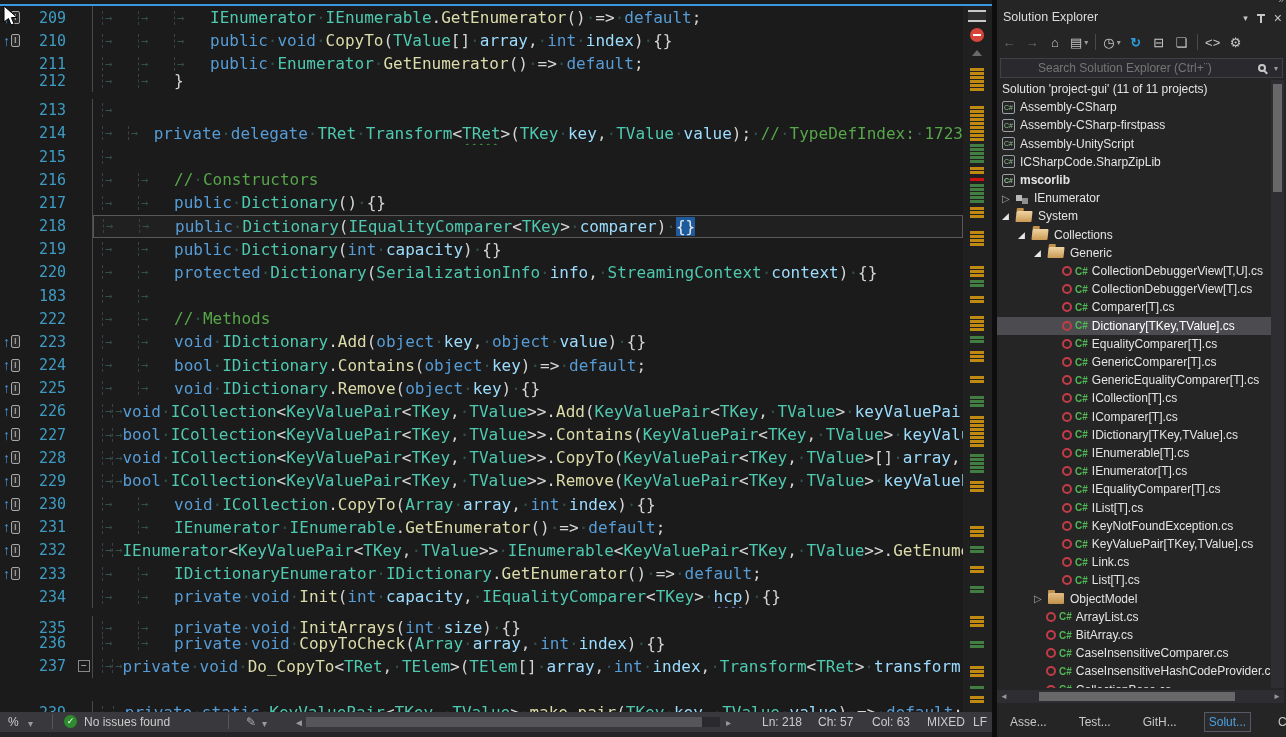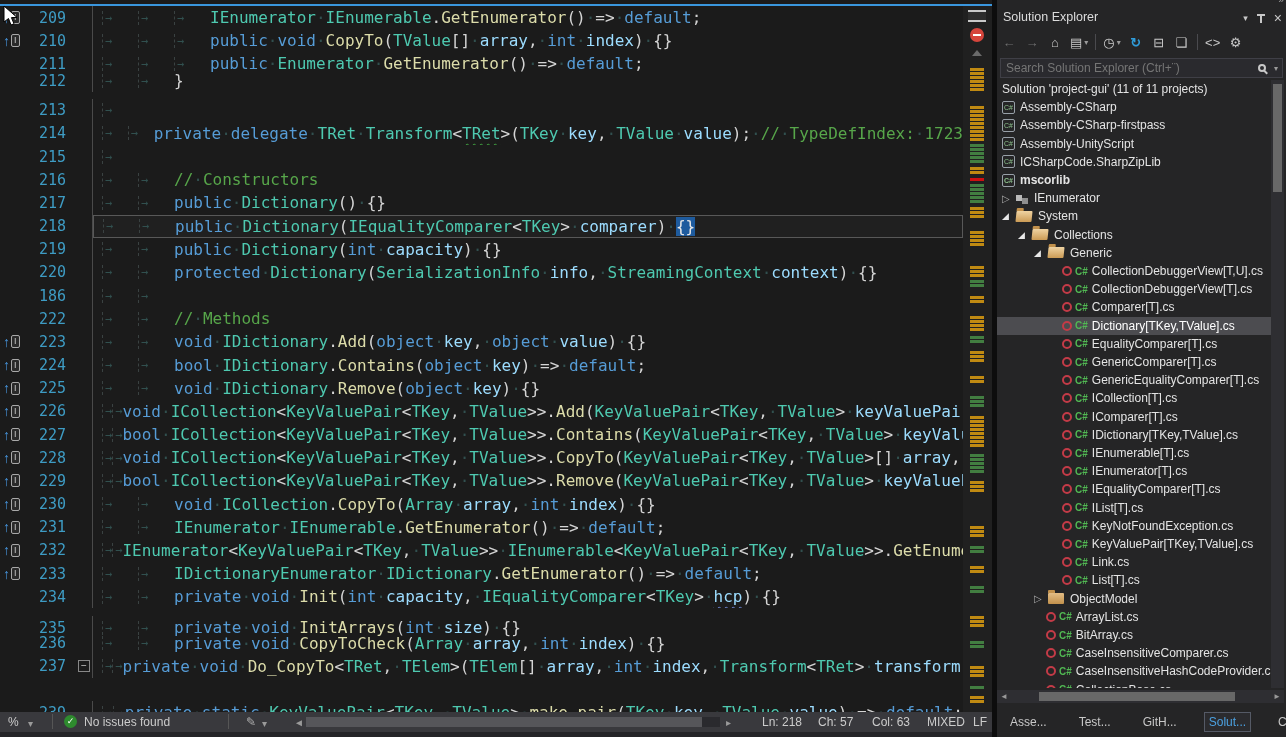--- a/index.html
+++ b/index.html
@@ -70,21 +70,21 @@
              align-items:center; gap:7px; color:#c8c8c8; font-size:13px; }
   .tbi { display:inline-flex; align-items:center; justify-content:center; min-width:16px; height:18px; }
   .tbi.dim { color:#6f6f6f; }
   .tbi.blue { color:#2f9bd8; font-weight:bold; }
   .tbi .caret { font-size:8px; color:#9a9a9a; margin-left:2px; }
   .tbsep { width:1px; height:16px; background:#4a4a4e; }
   #tb-overflow { position:absolute; right:2px; top:-6px; color:#9a9a9a; font-size:10px; }
   #searchbox { position:absolute; left:3px; top:58px; width:283px; height:20px; background:#2a2a2e;
                border:1px solid #3f3f46; display:flex; align-items:center; }
   #search-input { flex:1; background:transparent; border:none; outline:none; color:#9a9a9a;
-                  font-size:12px; padding:0 5px; font-family:"Liberation Sans", sans-serif; }
+                  font-size:12px; padding:0 5px; font-family:"Liberation Sans", sans-serif;margin-left:32px; }
   .lens { width:8px; height:8px; border:2px solid #c8c8c8; border-radius:50%; position:relative;
           margin-right:8px; flex:none; }
   .lens::after { content:''; position:absolute; width:5px; height:2px; background:#c8c8c8;
                  transform:rotate(45deg); right:-4px; bottom:-3px; }
   #search-caret { color:#9a9a9a; font-size:8px; margin-right:4px; }
   #tree { position:absolute; left:0; top:80px; width:275px; height:608px; overflow:hidden; }
   .trow { position:absolute; left:0; width:275px; height:18.2px; display:flex; align-items:center;
           font-size:12px; color:#e4e4e4; white-space:nowrap; }
   .trow.selected { background:#4c4c50; color:#ffffff; }
   .trow.bold { font-weight:bold; }
@@ -190,21 +190,21 @@
           <span class="codewrap"><span class="ind">→</span><span class="ind">→</span><span class="k">public</span><span class="n"><span class="ws">·</span></span><span class="t">Dictionary</span><span class="n">(</span><span class="k">int</span><span class="n"><span class="ws">·</span></span><span class="p">capacity</span><span class="n">)<span class="ws">·</span>{}</span></span>
         </div>
         <div class="row" style="top: 260.87px;">
           <span class="gut"></span>
           <span class="lnum">220</span>
           <span class="fold"></span>
           <span class="codewrap"><span class="ind">→</span><span class="ind">→</span><span class="k">protected</span><span class="n"><span class="ws">·</span></span><span class="t">Dictionary</span><span class="n">(</span><span class="t">SerializationInfo</span><span class="n"><span class="ws">·</span></span><span class="p">info</span><span class="n">,<span class="ws">·</span></span><span class="t">StreamingContext</span><span class="n"><span class="ws">·</span></span><span class="p">context</span><span class="n">)<span class="ws">·</span>{}</span></span>
         </div>
         <div class="row" style="top: 284.04px;">
           <span class="gut"></span>
-          <span class="lnum">186</span>
+          <span class="lnum">183</span>
           <span class="fold"></span>
           <span class="codewrap"><span class="ind">→</span><span class="ind">→</span></span>
         </div>
         <div class="row" style="top: 307.21px;">
           <span class="gut"></span>
           <span class="lnum">222</span>
           <span class="fold"></span>
           <span class="codewrap"><span class="ind">→</span><span class="ind">→</span><span class="c">//<span class="ws">·</span>Methods</span></span>
         </div>
         <div class="row" style="top: 330.38px;">

